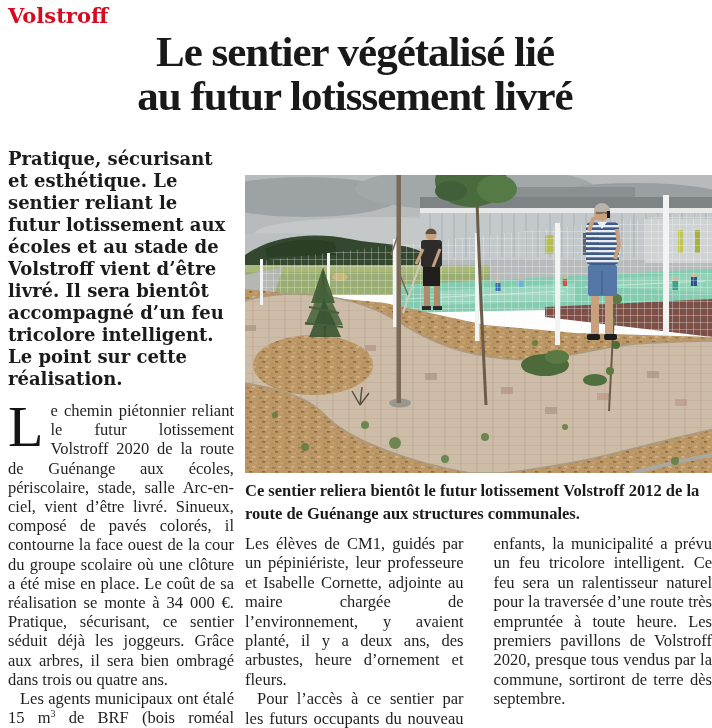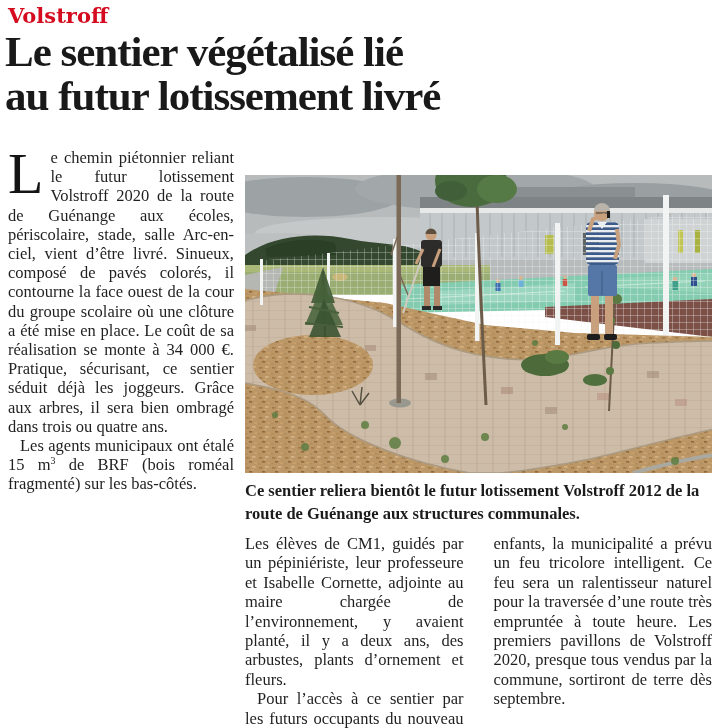--- a/index.html
+++ b/index.html
@@ -3,21 +3,21 @@
 <meta charset="utf-8">
 <style>
   html,body{margin:0;padding:0;background:#e8e8e8;}
   .page{position:relative;width:712px;height:728px;background:#ffffff;overflow:hidden;
         font-family:"Liberation Serif",serif;color:#1c1c1c;}
   .kicker{position:absolute;left:8px;top:4px;font-family:"DejaVu Serif",serif;
           font-weight:700;font-size:21px;line-height:24px;}
   .headline{position:absolute;left:5px;top:30px;margin:0;width:700px;
             font-family:"Liberation Serif",serif;font-weight:700;
             font-size:43px;line-height:44px;letter-spacing:-1px;
-            white-space:pre-line;color:#191919;}
+            white-space:pre-line;color:#191919;text-align:center;}
   .leftcol{position:absolute;left:8px;top:148px;width:226px;}
   .lead{margin:0 0 11px 0;font-family:"DejaVu Serif",serif;font-weight:700;
         font-size:18px;line-height:22px;color:#1b1b1b;}
   .bodytext p{margin:0;font-size:16.5px;line-height:19.2px;text-align:justify;
               color:#1f1f1f;}
   .bodytext p.indented{text-indent:12px;}
   .dropcap{float:left;font-size:58px;line-height:46px;padding:3px 7px 0 0;
            font-weight:400;color:#141414;}
   sup{font-size:10px;line-height:0;}
   .photo{position:absolute;left:245px;top:175px;width:467px;height:298px;margin:0;}
@@ -33,20 +33,21 @@
 <body>
 
 <div class="page">
 
   <div class="kicker" id="kicker" style="color: rgb(213, 12, 31);">Volstroff</div>
 
   <h1 class="headline">Le sentier végétalisé lié
 au futur lotissement livré</h1>
 
   <div class="leftcol">
+    <p class="lead">Pratique, sécurisant et esthétique. Le sentier reliant le futur lotissement aux écoles et au stade de Volstroff vient d’être livré. Il sera bientôt accompagné d’un feu tricolore intelligent. Le point sur cette réalisation.</p>
     <div class="bodytext">
       <p><span class="dropcap">L</span><span>e chemin piétonnier reliant le futur lotissement Volstroff 2020 de la route de Guénange aux écoles, périscolaire, stade, salle Arc-en-ciel, vient d’être livré. Sinueux, composé de pavés colorés, il contourne la face ouest de la cour du groupe scolaire où une clôture a été mise en place. Le coût de sa réalisation se monte à 34 000 €. Pratique, sécurisant, ce sentier séduit déjà les joggeurs. Grâce aux arbres, il sera bien ombragé dans trois ou quatre ans.</span></p>
       <p class="indented"><span>Les agents municipaux ont étalé 15 m</span><sup>3</sup><span> de BRF (bois roméal fragmenté) sur les bas-côtés.</span></p>
     </div>
   </div>
 
   <figure class="photo">
     <svg viewBox="0 0 467 298" preserveAspectRatio="none">
       <defs>
         <pattern id="mesh" width="7" height="7" patternUnits="userSpaceOnUse">
@@ -246,21 +247,21 @@
         <rect x="342" y="159" width="13" height="6" rx="2" fill="#1d1d1d"></rect>
         <rect x="359" y="159" width="13" height="6" rx="2" fill="#1d1d1d"></rect>
       </g>
     </svg>
   </figure>
 
   <figcaption class="caption">Ce sentier reliera bientôt le futur lotissement Volstroff 2012 de la route de Guénange aux structures communales.</figcaption>
 
   <div class="cols">
     <div class="col">
-      <p>Les élèves de CM1, guidés par un pépiniériste, leur professeure et Isabelle Cornette, adjointe au maire chargée de l’environnement, y avaient planté, il y a deux ans, des arbustes, plants d’ornement et fleurs.</p>
+      <p>Les élèves de CM1, guidés par un pépiniériste, leur professeure et Isabelle Cornette, adjointe au maire chargée de l’environnement, y avaient planté, il y a deux ans, des arbustes, heure d’ornement et fleurs.</p>
       <p class="indented">Pour l’accès à ce sentier par les futurs occupants du nouveau lotissement et surtout les</p>
     </div>
     <div class="col">
       <p>enfants, la municipalité a prévu un feu tricolore intelligent. Ce feu sera un ralentisseur naturel pour la traversée d’une route très empruntée à toute heure. Les premiers pavillons de Volstroff 2020, presque tous vendus par la commune, sortiront de terre dès septembre.</p>
     </div>
   </div>
 
 </div>
 
 </body></html>

